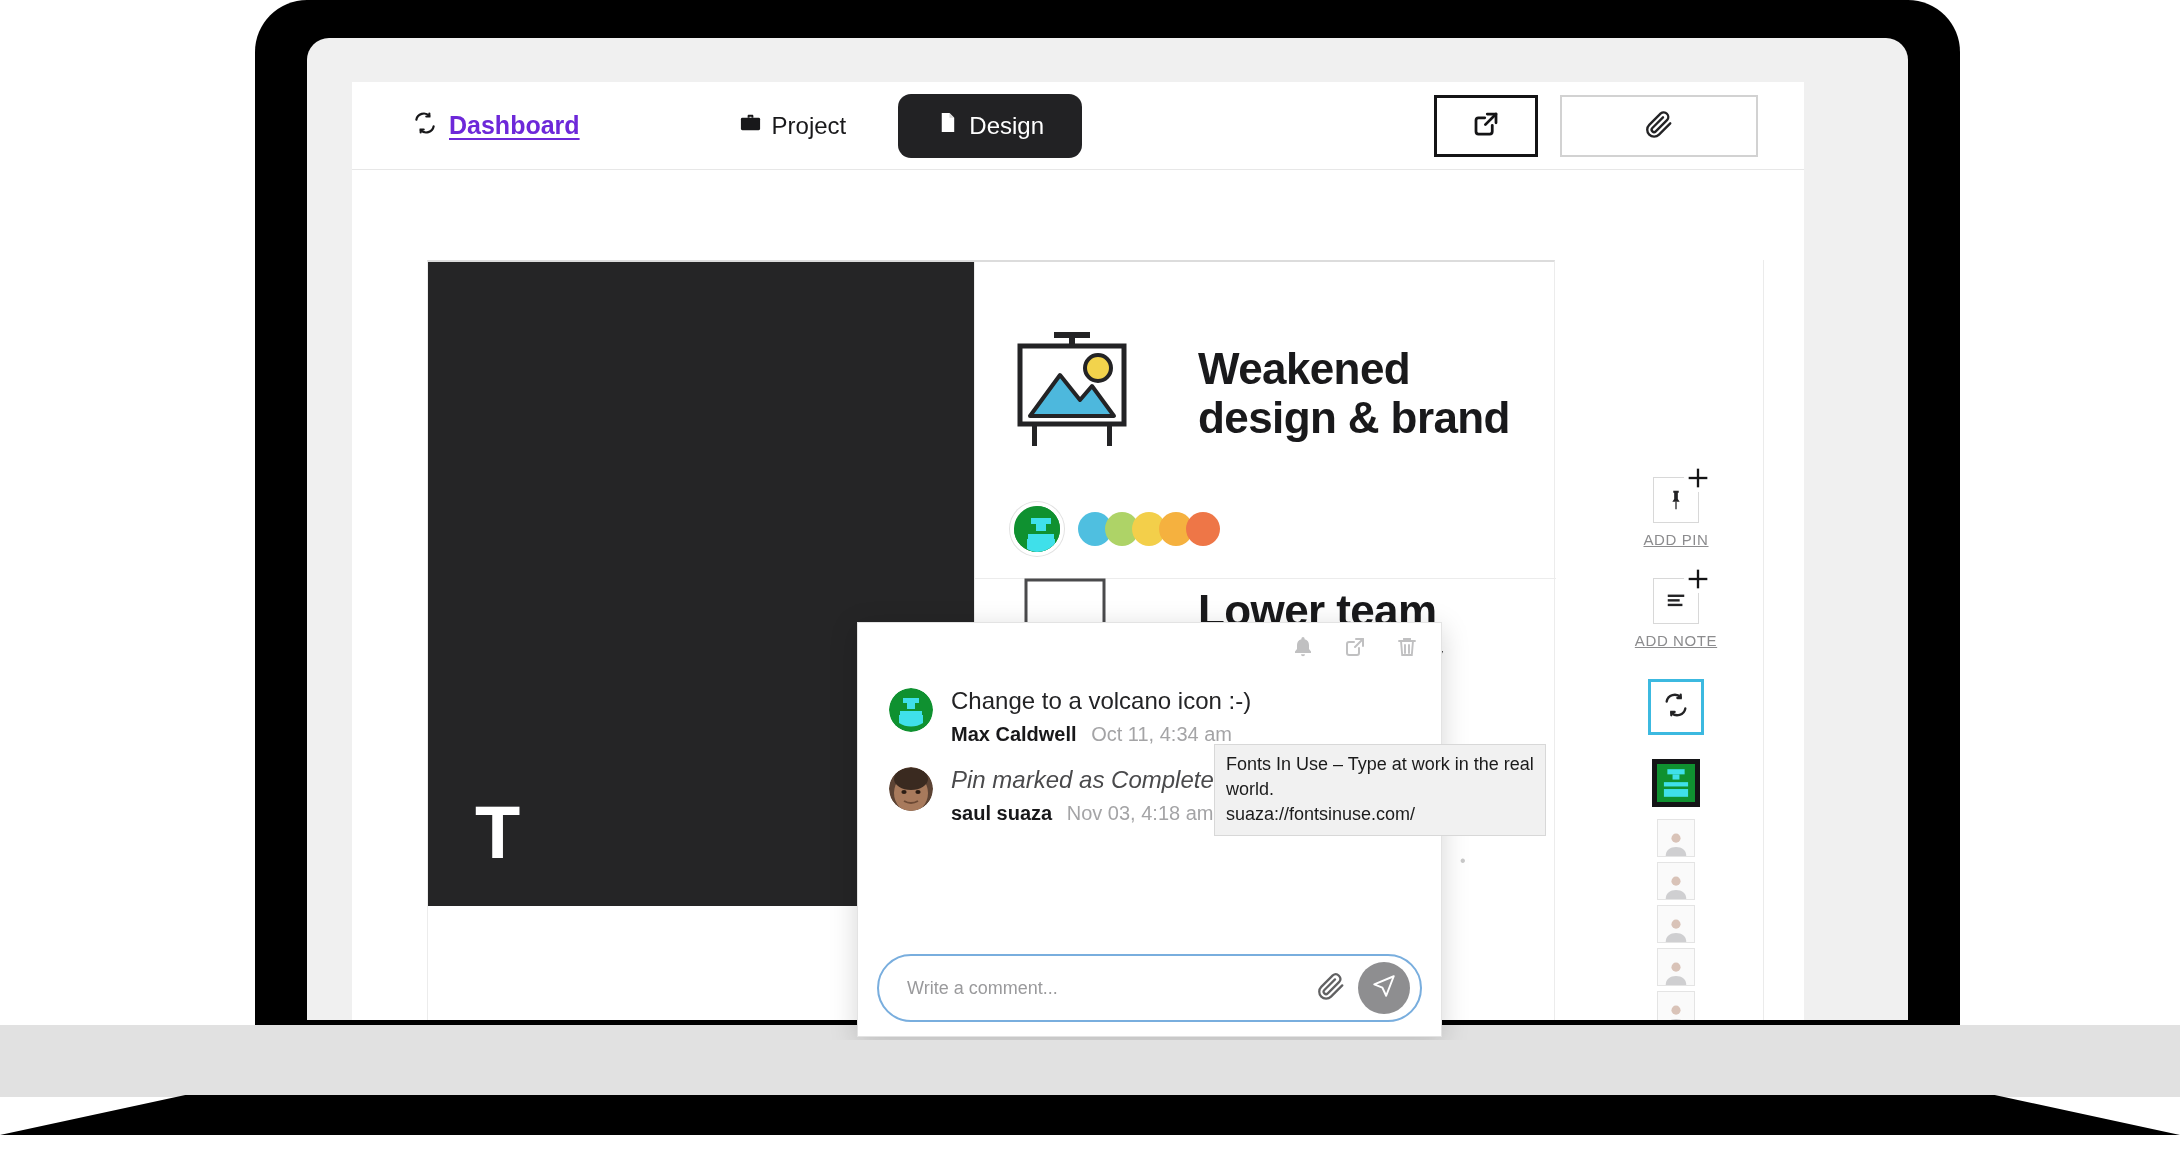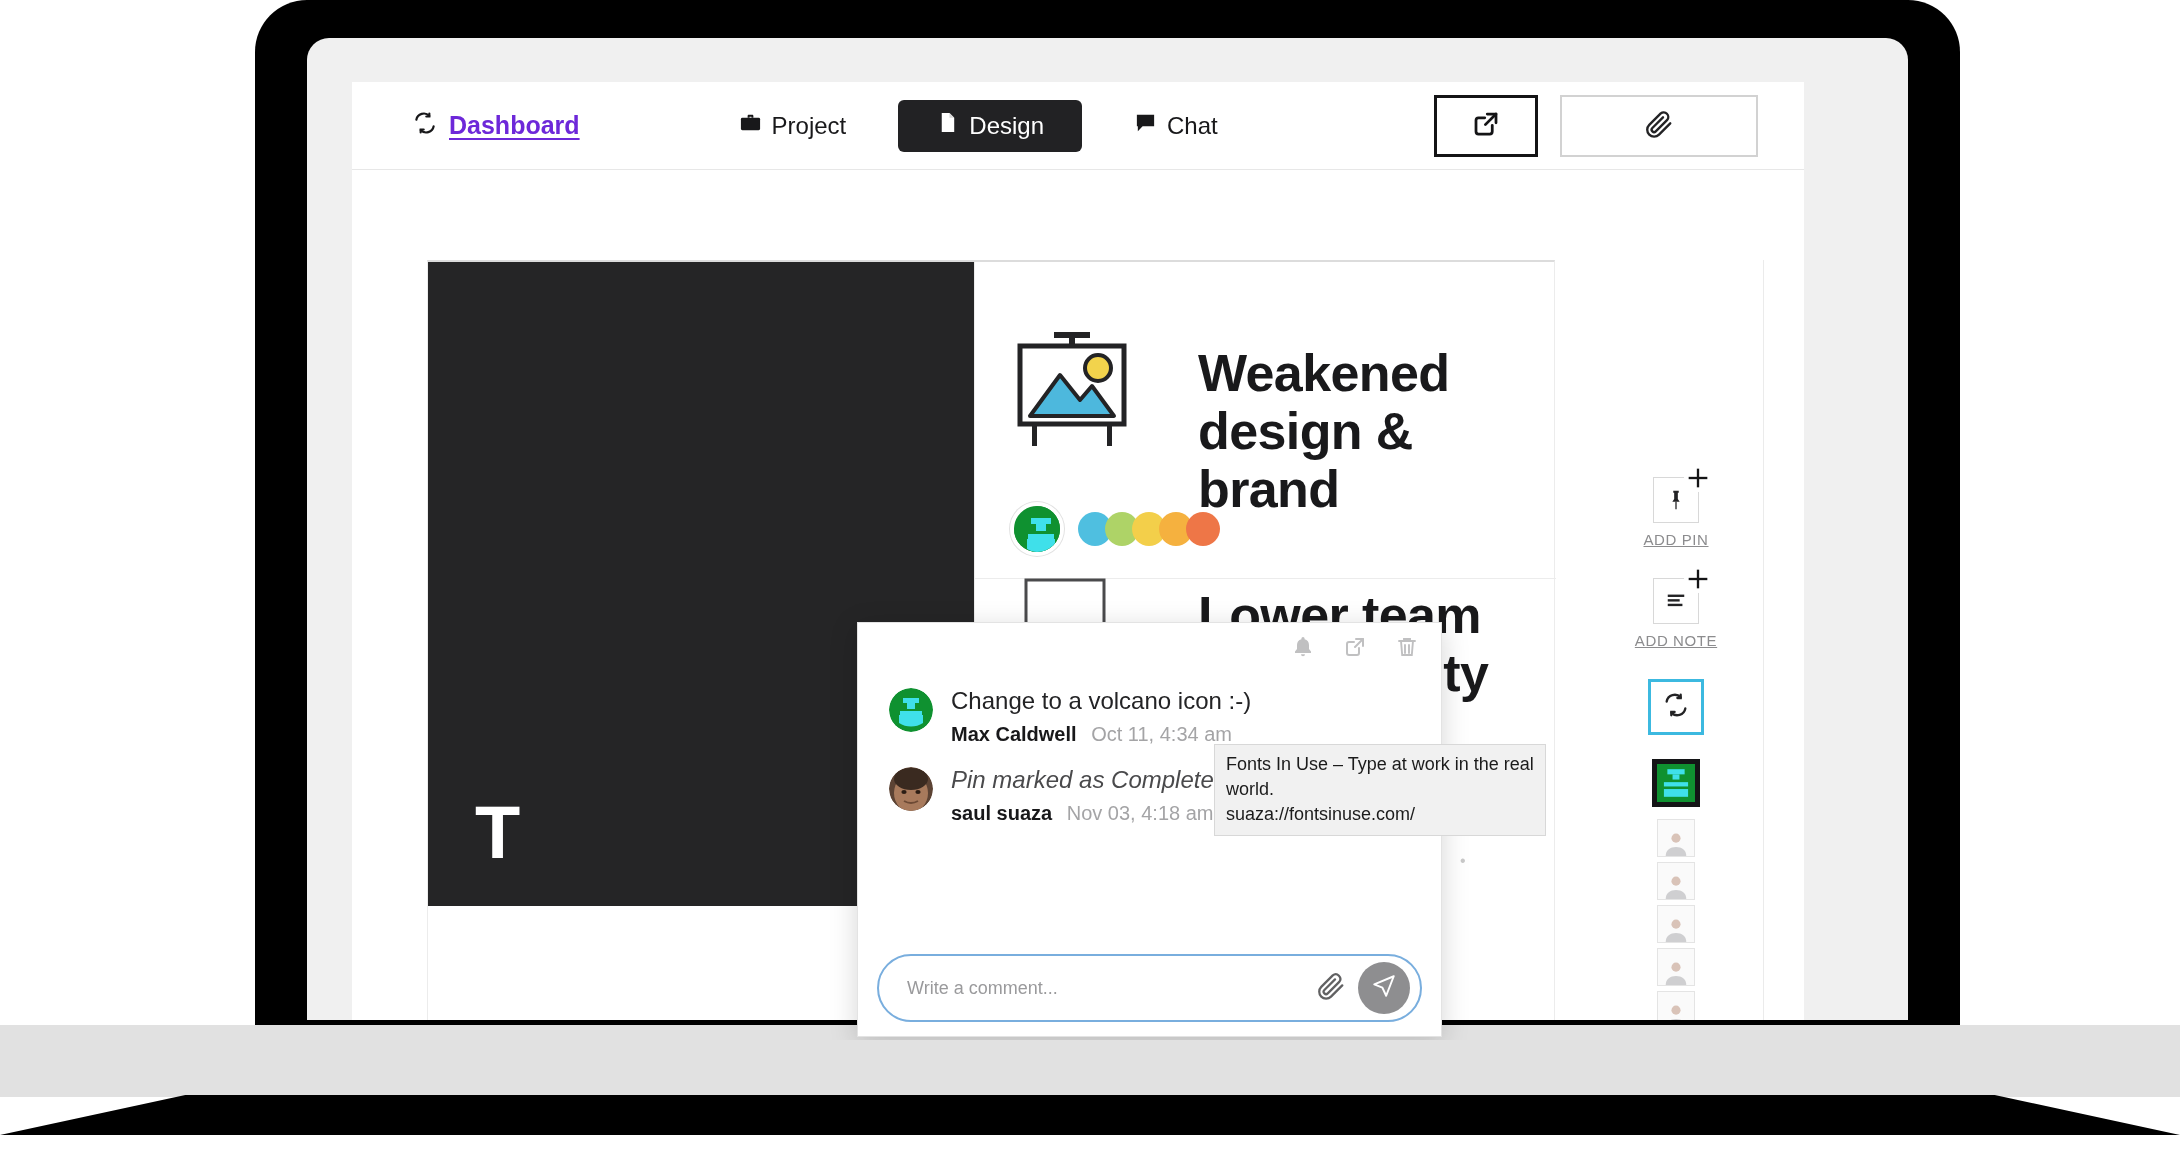--- a/index.html
+++ b/index.html
@@ -60,21 +60,21 @@
     cursor:pointer;
   }
   .nav-mid{ display:flex; align-items:center; margin-left:135px; gap:0; }
   .nav-tab{
     display:flex; align-items:center; gap:10px;
     font-size:24px; color:#18181a; padding:0 24px; height:108px;
     line-height:88px; cursor:pointer; white-space:nowrap;
   }
   .nav-tab.active{
     background:#222224; color:#ffffff;
-    height:52px; line-height:64px; border-radius:6px;
+    height:64px; line-height:64px; border-radius:13px;
     padding:0 38px; margin:0 28px;
   }
   .nav-right{ margin-left:auto; display:flex; align-items:center; gap:22px; margin-right:46px; }
   .nav-btn{
     width:104px; height:62px; border:3px solid #141416;
     display:flex; align-items:center; justify-content:center;
     background:#fff; cursor:pointer;
   }
   .nav-btn.light{ border:2px solid #d2d2d2; width:198px; }
 
@@ -98,21 +98,21 @@
     position:absolute; left:546px; top:0px; width:1px; height:800px; background:#ececec;
   }
 
   
   .row{ position:absolute; display:flex; align-items:flex-start; }
   .row-1{ left:582px; top:68px; }
   .row-2{ left:582px; top:310px; }
 
   .row-icon{ width:140px; flex:0 0 140px; position:relative; }
   .row-text{
-    font-size:52px; font-weight:700; color:#19191b;
+    font-size:44px; font-weight:700; color:#19191b;
     line-height:1.12; letter-spacing:-0.6px; margin-left:48px; margin-top:14px;
     white-space:pre-line;
   }
 
   
   .pin-wrap{ position:absolute; left:582px; top:240px; display:flex; align-items:center; }
   .pin-avatar{
     width:54px; height:54px; border-radius:50%;
     border:4px solid #ffffff; box-shadow:0 0 0 1px #e2e2e2;
     overflow:hidden; position:relative; background:#0f9130; cursor:pointer;
@@ -252,28 +252,20 @@
         <div class="nav-tab active">
           <span>
             <svg width="23" height="23" viewBox="0 0 24 24" fill="#ffffff">
               <path d="M6 2h8l5 5v15H6z"></path>
               <path d="M14 2v5h5z" fill="#d8d8d8"></path>
             </svg>
           </span>
           <span>Design</span>
         </div>
 
-        <div class="nav-tab">
-          <span>
-            <svg width="23" height="23" viewBox="0 0 24 24" fill="#18181a">
-              <path d="M3 4h18v12H9l-5 5v-5H3z"></path>
-            </svg>
-          </span>
-          <span>Chat</span>
-        </div>
 
       </div>
 
       <div class="nav-right">
         <div class="nav-btn">
           <span>
             <svg width="30" height="30" viewBox="0 0 24 24" fill="none" stroke="#141416" stroke-width="2.2" stroke-linecap="round" stroke-linejoin="round">
               <path d="M17 13v5a2 2 0 0 1-2 2H6a2 2 0 0 1-2-2V9a2 2 0 0 1 2-2h5"></path>
               <path d="M13 4h7v7"></path>
                 <path d="M20 4l-8.5 8.5"></path>

